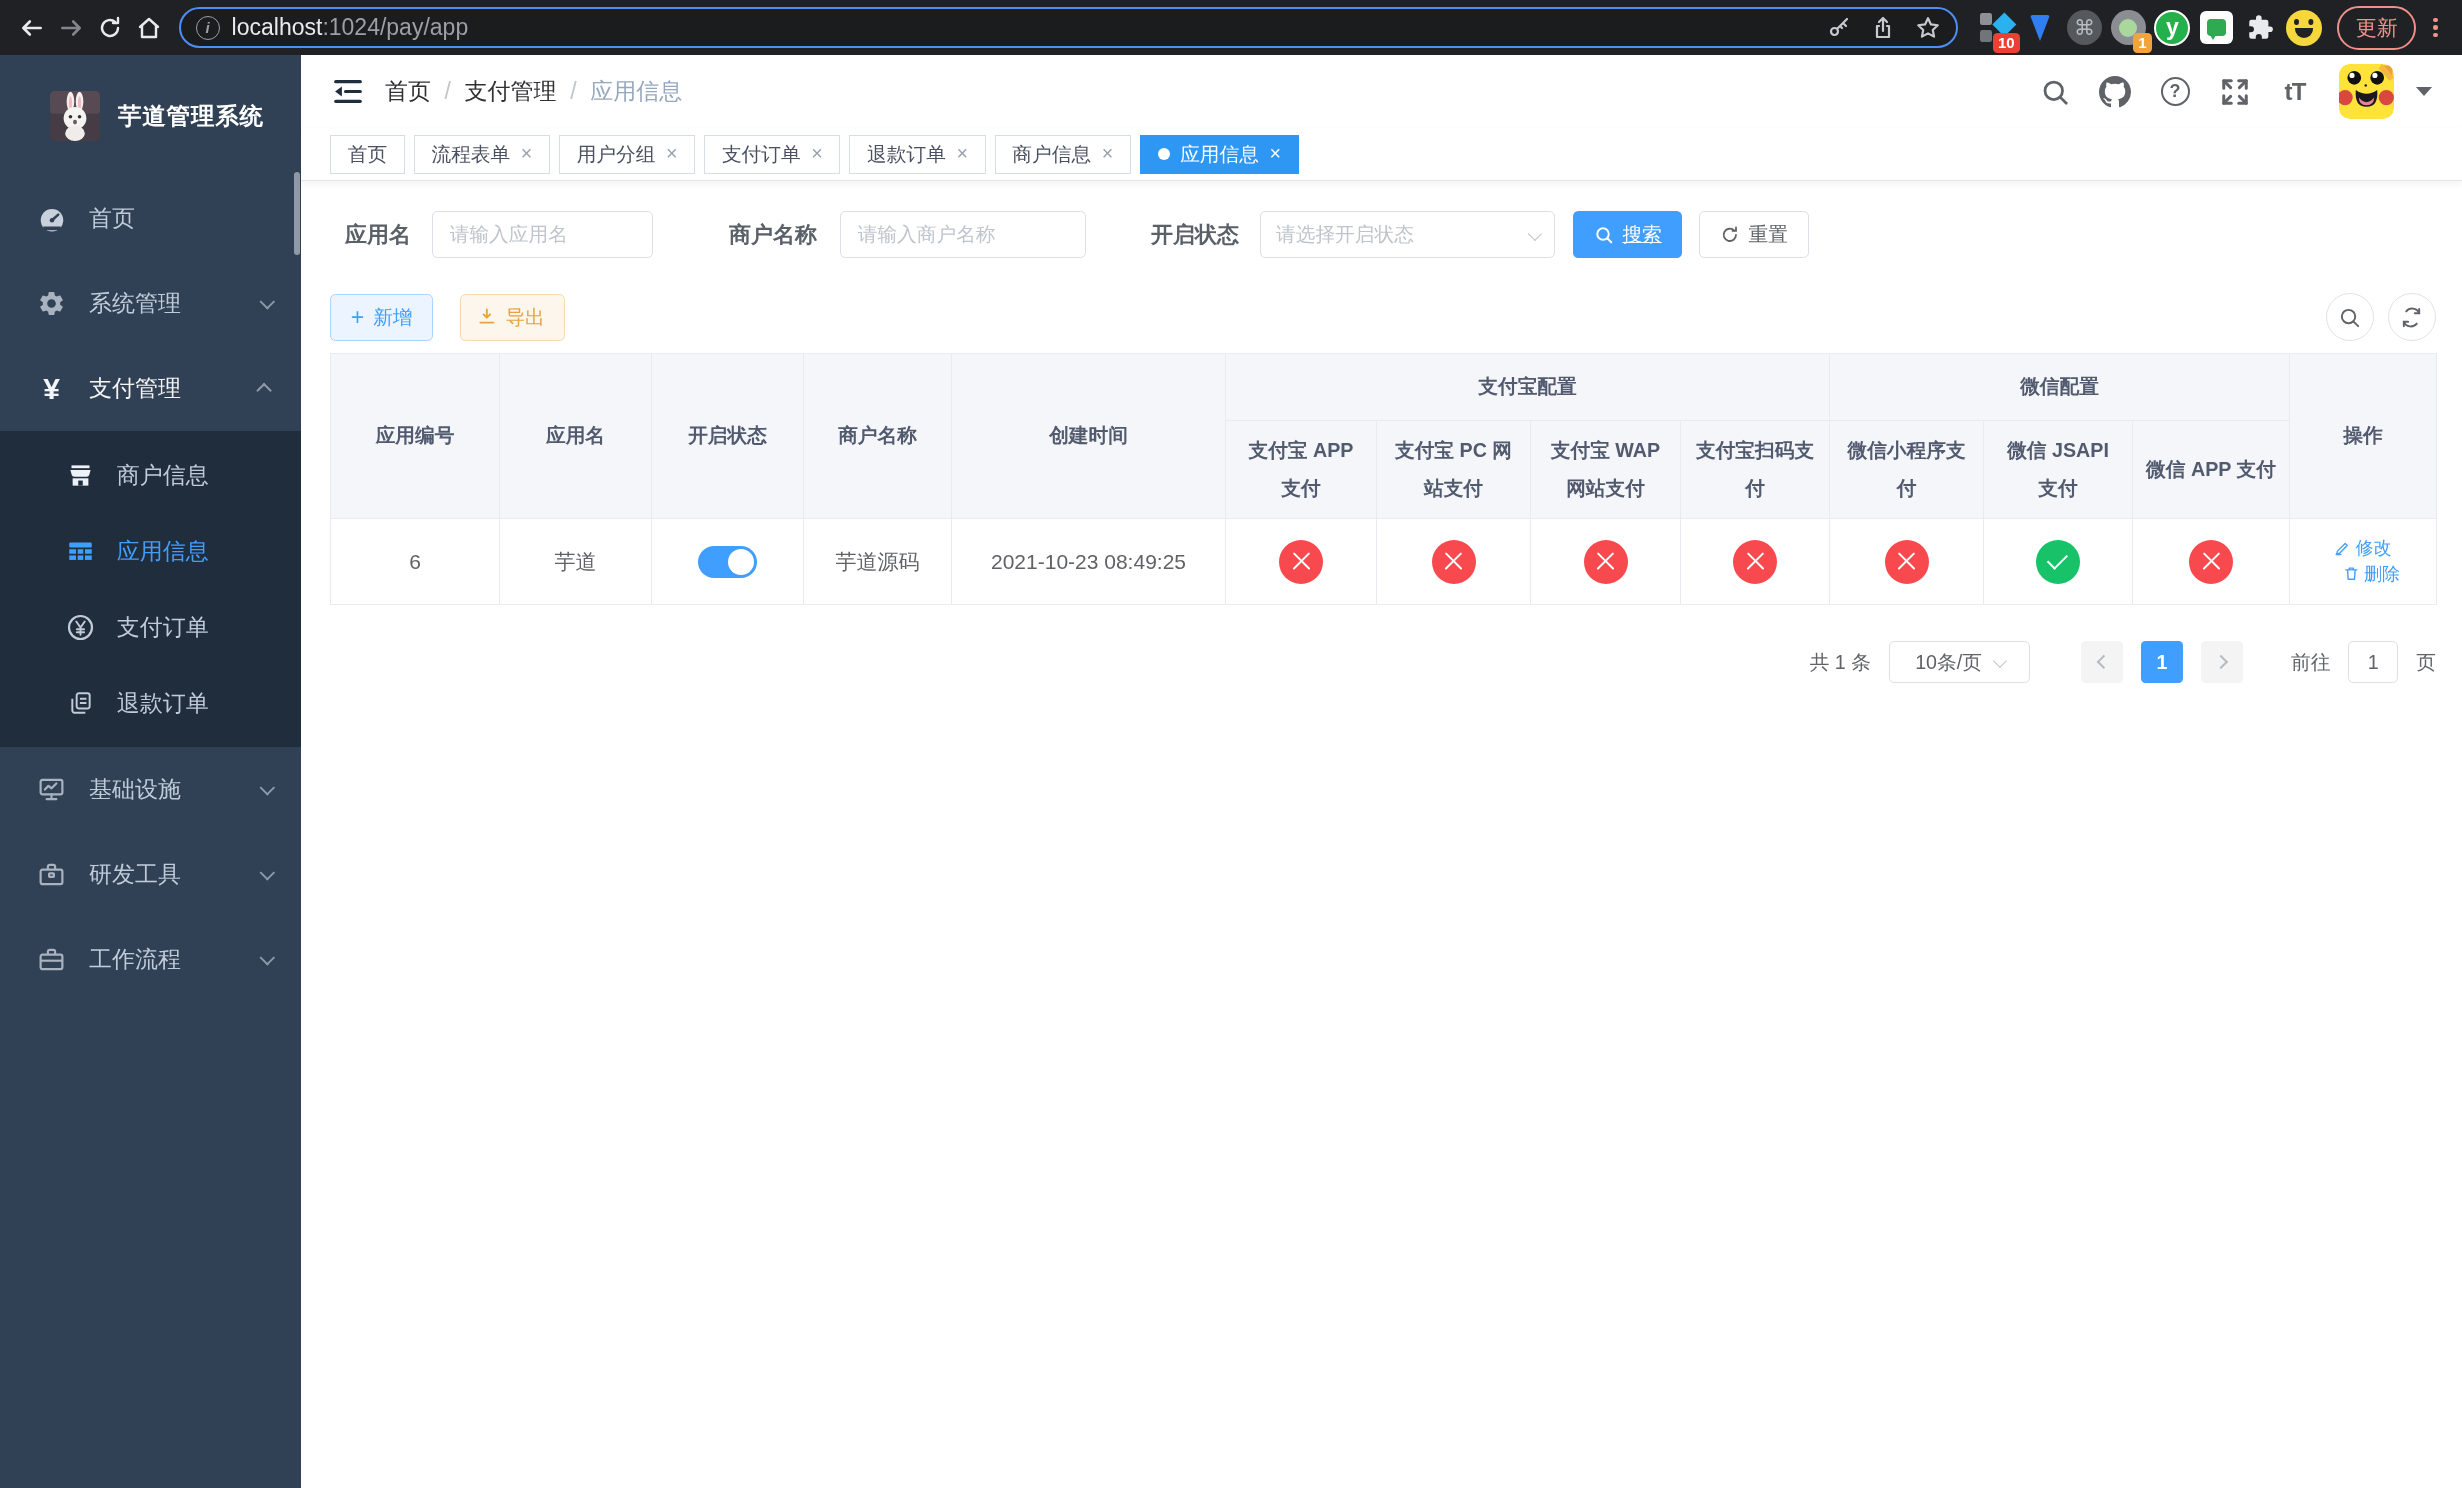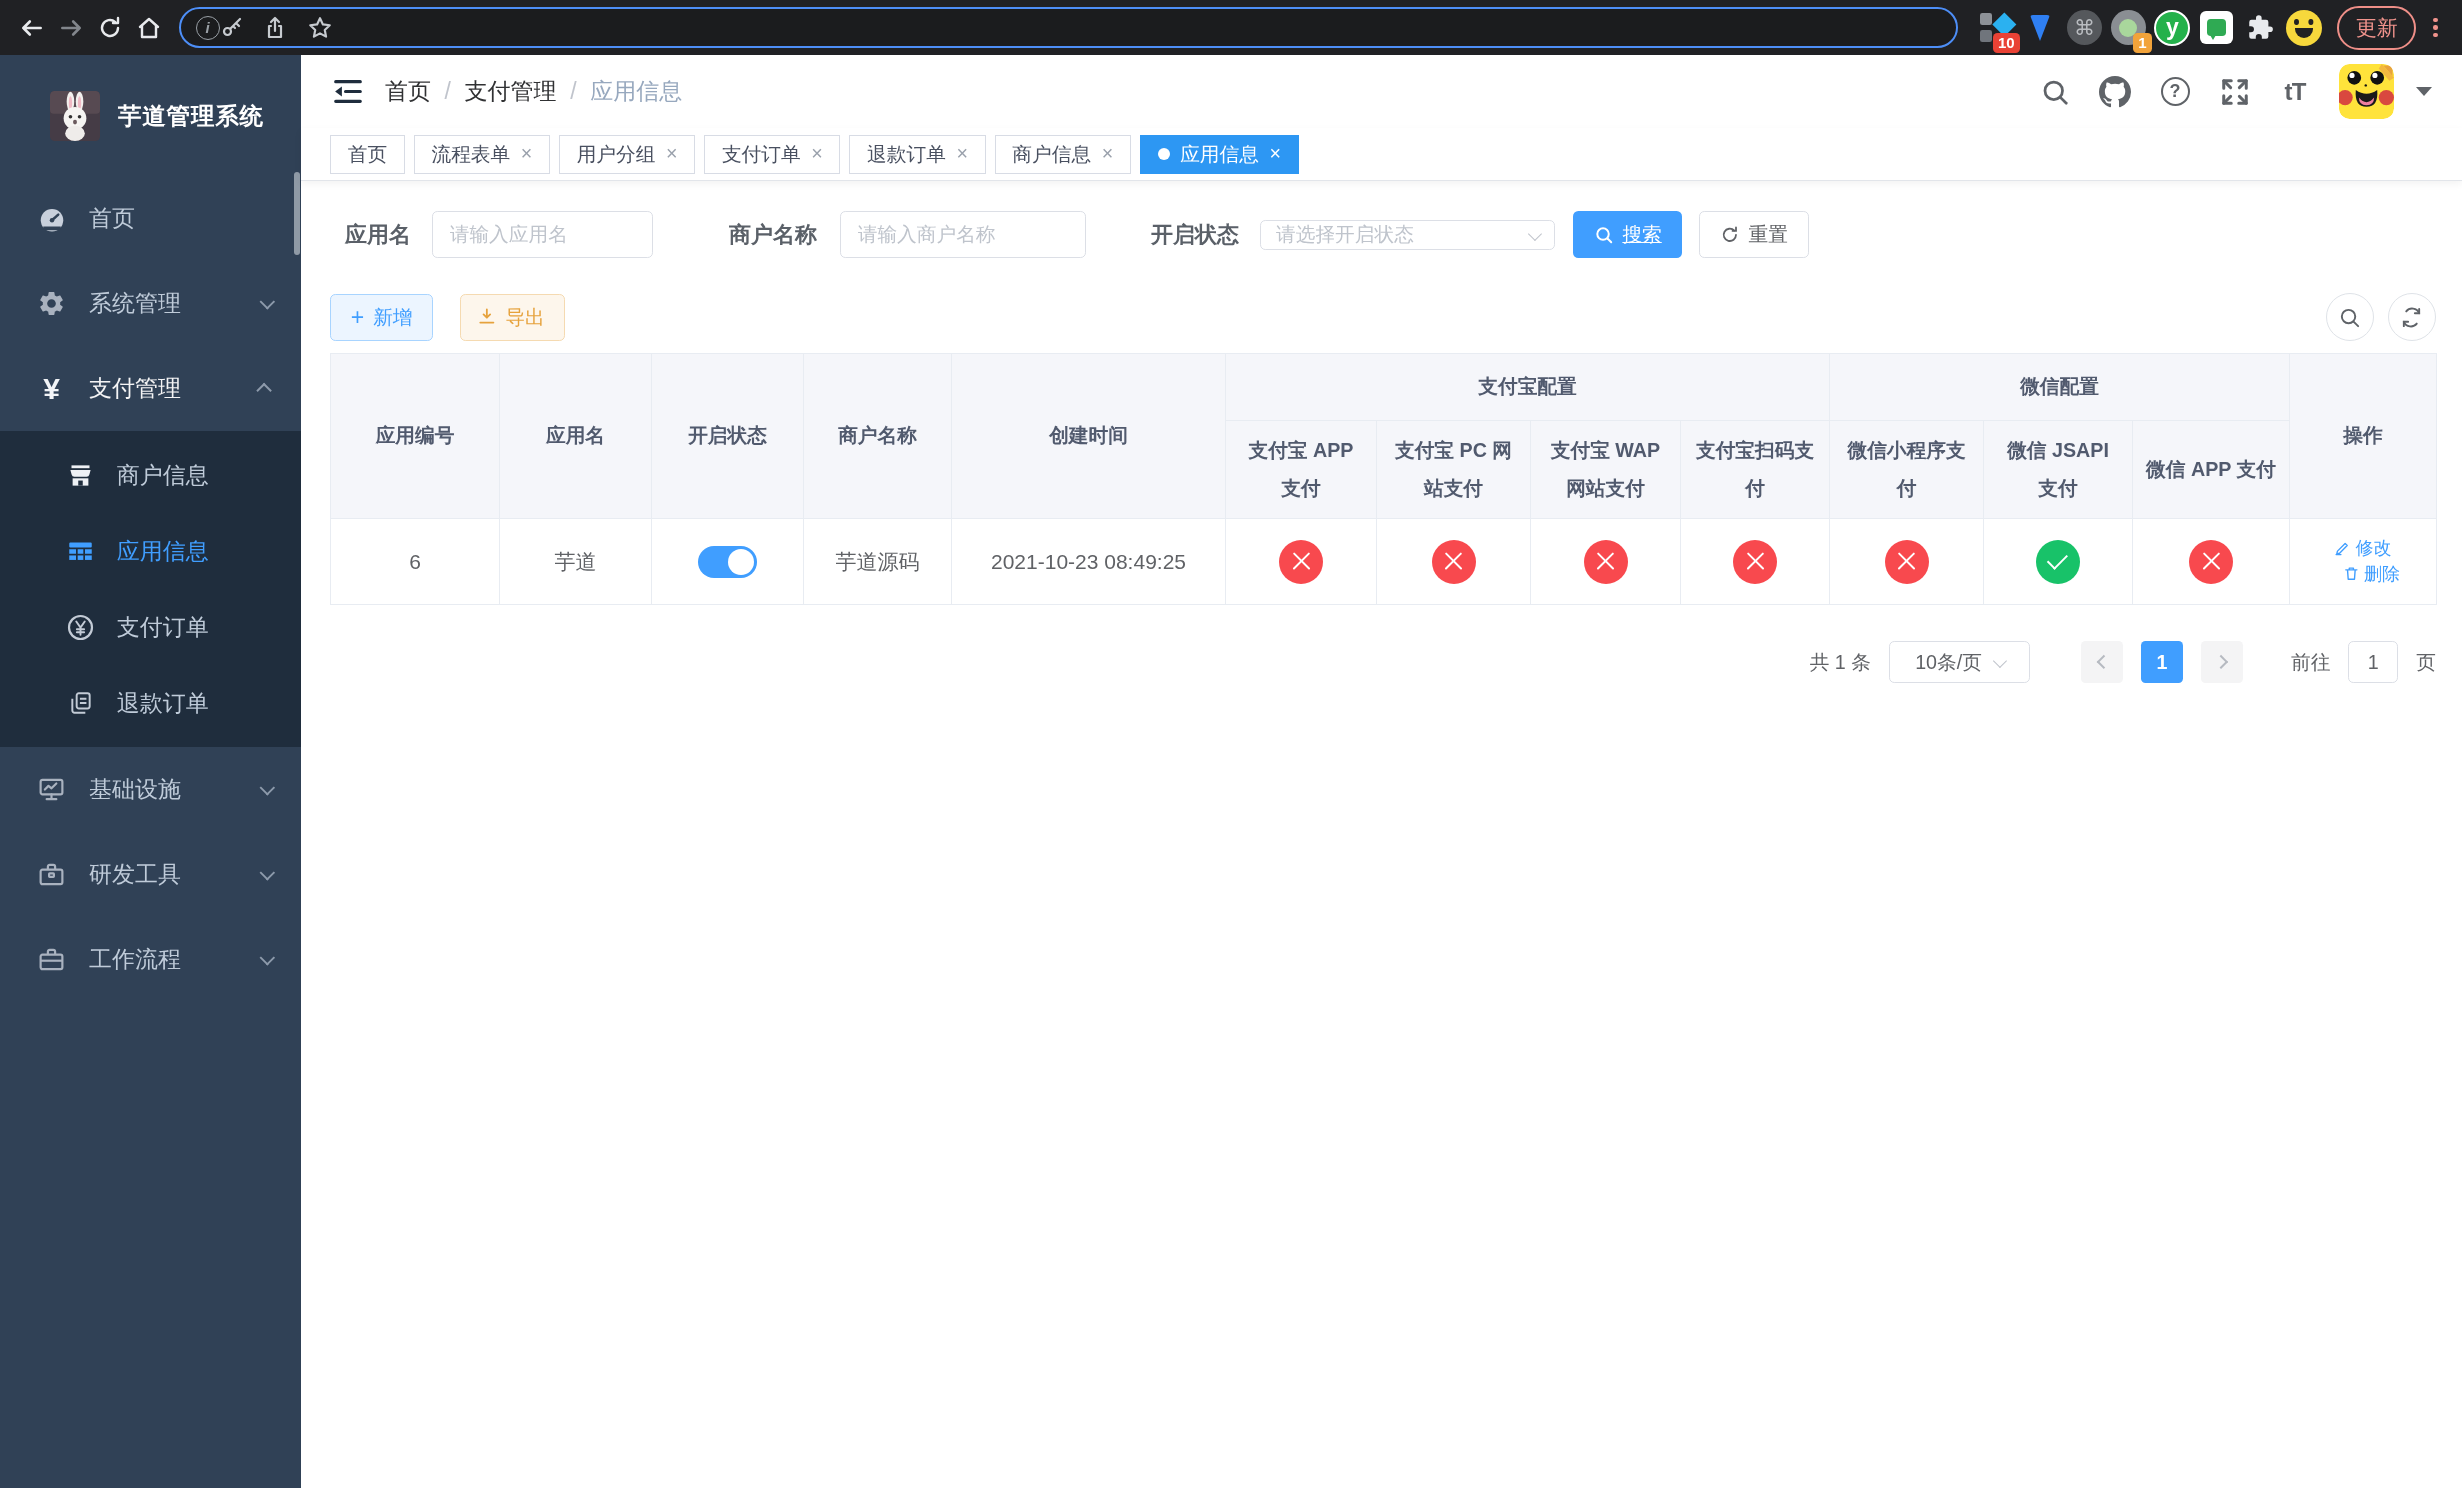--- a/index.html
+++ b/index.html
@@ -83,21 +83,21 @@
   .tab.active { background:#2d97f3; border-color:#2d97f3; color:#fff; }
   .tab.active .tab-close { color:#fff; }
   .tab-dot { width:12px; height:12px; border-radius:50%; background:#fff; }
 
   
   .content { flex:1; padding:30px 26.5px 0 29px; background:#fff; overflow:hidden; }
   .filter-row { display:flex; align-items:center; }
   .flabel { font-size:22px; color:#5a6068; font-weight:700; white-space:nowrap; }
   .finput { height:47px; border:0.8px solid #dcdfe6; border-radius:5.3px; background:#fff; font-size:19.7px; color:#606266; padding:0 16.7px; font-family:inherit; }
   .finput::placeholder { color:#bfc4cc; }
-  .fselect { height:30px; border:0.8px solid #dcdfe6; border-radius:5.3px; background:#fff; display:flex; align-items:center; padding:0 15px; cursor:pointer; }
+  .fselect { height:47px; border:0.8px solid #dcdfe6; border-radius:5.3px; background:#fff; display:flex; align-items:center; padding:0 15px; cursor:pointer; }
   .fselect .ph { color:#bfc4cc; font-size:19.7px; flex:1; }
   .sel-chev { width:9.8px; height:9.8px; border-right:1.9px solid #c0c4cc; border-bottom:1.9px solid #c0c4cc; transform:rotate(45deg) translateY(-1.5px); }
   .btn { height:47px; display:inline-flex; align-items:center; justify-content:center; gap:9px; border-radius:5.3px; font-size:19.7px; cursor:pointer; padding:0 19.7px; border:0.8px solid transparent; font-family:inherit; }
   .btn-primary { background:#409eff; color:#fff; }
   .btn-plain { background:#fff; border-color:#dcdfe6; color:#606266; }
   .btn-primary-plain { background:#ecf5ff; border-color:#a8d4ff; color:#409eff; }
   .btn-warning-plain { background:#fdf6ec; border-color:#f5dab1; color:#e6a23c;padding-left:16px; }
 
   .toolbar-row { display:flex; align-items:center; margin-top:35px; }
   .mini-circle { width:48px; height:48px; border-radius:50%; border:0.8px solid #dfe3e8; background:#fff; display:flex; align-items:center; justify-content:center; color:#5f6368; cursor:pointer; flex:0 0 auto; }
@@ -158,20 +158,21 @@
     </div>
     <div class="nav-btn">
       <svg width="24" height="24" viewBox="0 0 24 24" fill="none" stroke="currentColor" stroke-width="2.4" stroke-linecap="round" stroke-linejoin="round">
           <path d="M3 11l9-8 9 8"></path>
           <path d="M5 10v11h14V10"></path>
         </svg>
     </div>
 
     <div class="urlbar">
       <span class="info-ic">i</span>
+      <span class="url-text"><span class="url-host">localhost</span><span class="url-path">:1024/pay/app</span></span>
       <span class="urlbar-right">
         <span>
           <svg width="24" height="24" viewBox="0 0 24 24" fill="none" stroke="currentColor" stroke-width="2.2" stroke-linecap="round">
               <circle cx="7.5" cy="15.5" r="3.5"></circle>
               <path d="M10.5 12.5L20 3M16 7l3 3M13 10l2 2"></path>
             </svg>
         </span>
         <span>
           <svg width="24" height="24" viewBox="0 0 24 24" fill="none" stroke="currentColor" stroke-width="2.2" stroke-linecap="round" stroke-linejoin="round">
               <path d="M12 15V3M8 6l4-4 4 4"></path>

